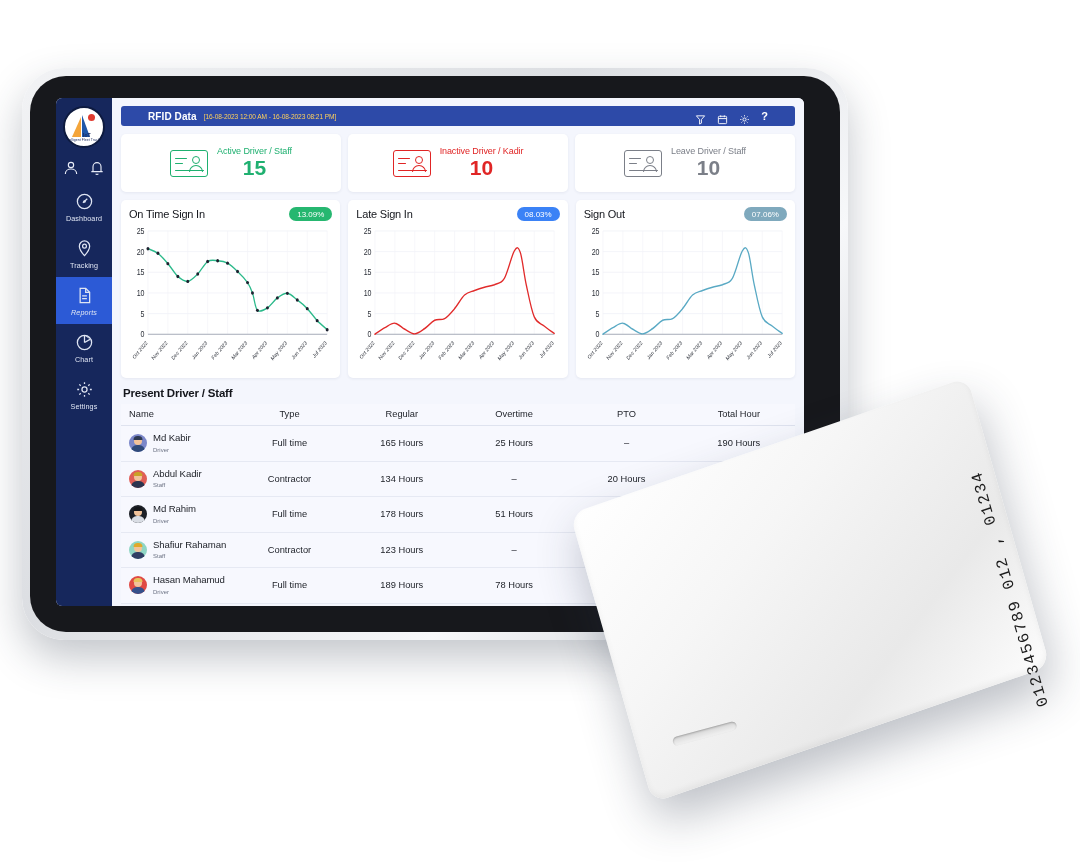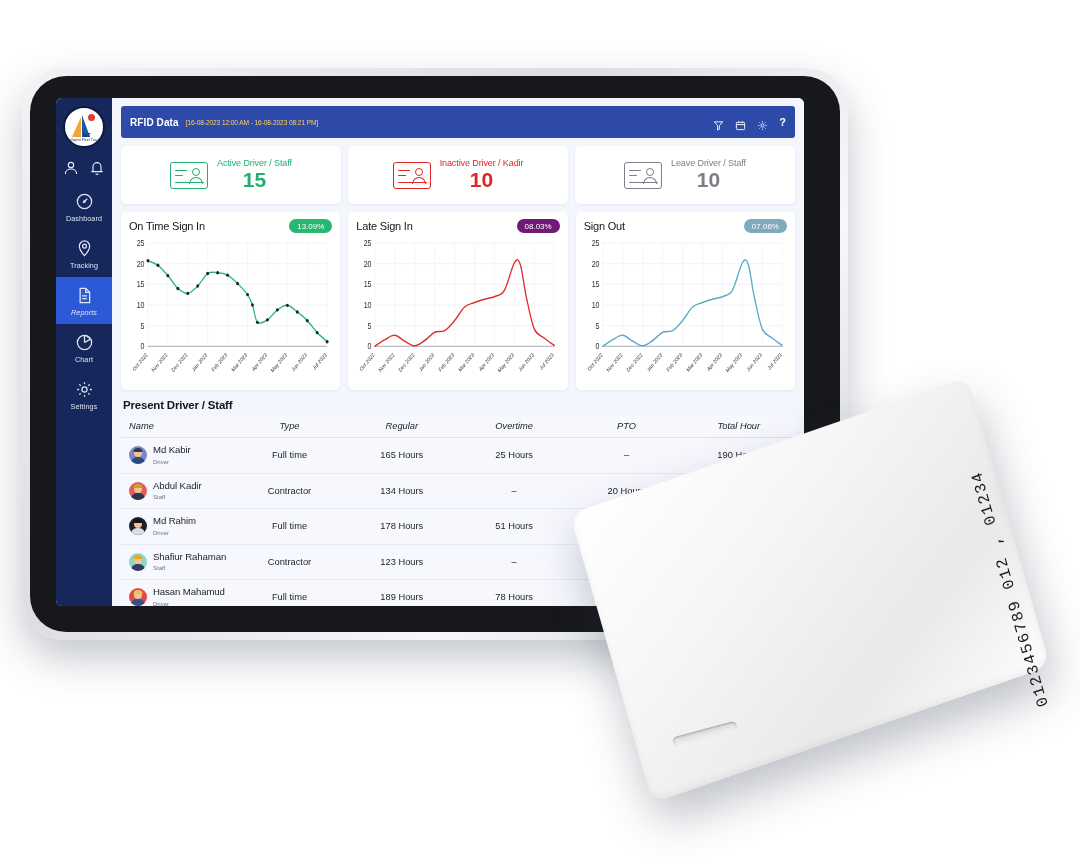--- a/index.html
+++ b/index.html
@@ -86,24 +86,24 @@
   #content {
     flex: 1; min-width: 0;
     background: #f4f6fd;
     padding: 8px 9px 0 9px;
     display: flex; flex-direction: column;
     overflow: hidden;
   }
 
   
   #header-bar {
-    height: 32px; background: #2d4aa8;
+    height: 20px; background: #2d4aa8;
     border-radius: 3px;
     display: flex; align-items: center;
-    padding: 0 9px;
+    padding: 0 27px;
     flex: 0 0 auto;
   }
   #header-title { color:#fff; font-size:10px; font-weight:bold; letter-spacing:.1px; }
   #header-range { color:#ffd15c; font-size:6.6px; margin-left:7px; letter-spacing:-.1px; }
   #header-actions { margin-left:auto; display:flex; align-items:center; gap:11px; }
   .hdr-ico { color:#ffffff; width:11px; height:11px; display:block; cursor:pointer; }
   #help-icon { font-size:11px; font-weight:bold; color:#fff; line-height:11px; cursor:pointer; }
 
   
   #kpi-row { display:flex; gap:7px; margin-top:8px; flex:0 0 auto; }
@@ -138,21 +138,21 @@
   .chart-body { flex:1; position:relative; margin-top:4px; }
   .chart-body svg { width:100%; height:100%; display:block; }
 
   
   #table-title { font-size:11.5px; font-weight:bold; color:#14161c; margin:9px 0 0 2px; letter-spacing:-.2px; flex:0 0 auto; }
   #table-wrap { margin-top:5px; flex:1; overflow:hidden; }
   table { width:100%; border-collapse:collapse; table-layout:fixed; }
   th {
     font-size:9.3px; font-weight:normal; color:#1c1f26;
     text-align:center; padding:5px 0 6px 0;
-    background:#f7f8fe; border-bottom:1px solid #dfe3ef;font-style:italic;
+    background:#f7f8fe; border-bottom:1px solid #dfe3ef;
   }
   th.col-name { text-align:left; padding-left:8px; }
   td {
     font-size:9.3px; color:#1c1f26; text-align:center;
     padding:7px 0; background:#f7f8fe;
     border-bottom:1px solid #e6e9f3;
   }
   td.col-name { text-align:left; padding-left:8px; }
   .person { display:flex; align-items:center; gap:6px; }
   .avatar { width:18px; height:18px; border-radius:50%; position:relative; overflow:hidden; flex:0 0 auto; }
@@ -414,21 +414,21 @@
                 <circle cx="195.3" cy="75.5" r="1.7" fill="#1d2230"></circle>
                 <circle cx="206.9" cy="84.2" r="1.7" fill="#1d2230"></circle>
                 <circle cx="218.4" cy="96.3" r="1.7" fill="#1d2230"></circle>
                 <circle cx="230.0" cy="105.4" r="1.7" fill="#1d2230"></circle>
               </svg>
             </div>
           </div>
           <div class="chart-card">
             <div class="chart-head">
               <span class="chart-title">Late Sign In</span>
-              <span class="chart-badge" style="background:#701a75">08.03%</span>
+              <span class="chart-badge" style="background:#3b82f6">08.03%</span>
             </div>
             <div class="chart-body">
               <svg viewBox="0 0 236 150" preserveAspectRatio="none">
                 <line x1="22" y1="110.0" x2="230" y2="110.0" stroke="#eceef5" stroke-width="0.7"></line>
                 <text x="18" y="113.2" text-anchor="end" font-size="8.2" fill="#2b2f38" font-family="Liberation Sans, sans-serif">0</text>
                 <line x1="22" y1="89.2" x2="230" y2="89.2" stroke="#eceef5" stroke-width="0.7"></line>
                 <text x="18" y="92.4" text-anchor="end" font-size="8.2" fill="#2b2f38" font-family="Liberation Sans, sans-serif">5</text>
                 <line x1="22" y1="68.4" x2="230" y2="68.4" stroke="#eceef5" stroke-width="0.7"></line>
                 <text x="18" y="71.6" text-anchor="end" font-size="8.2" fill="#2b2f38" font-family="Liberation Sans, sans-serif">10</text>
                 <line x1="22" y1="47.6" x2="230" y2="47.6" stroke="#eceef5" stroke-width="0.7"></line>

